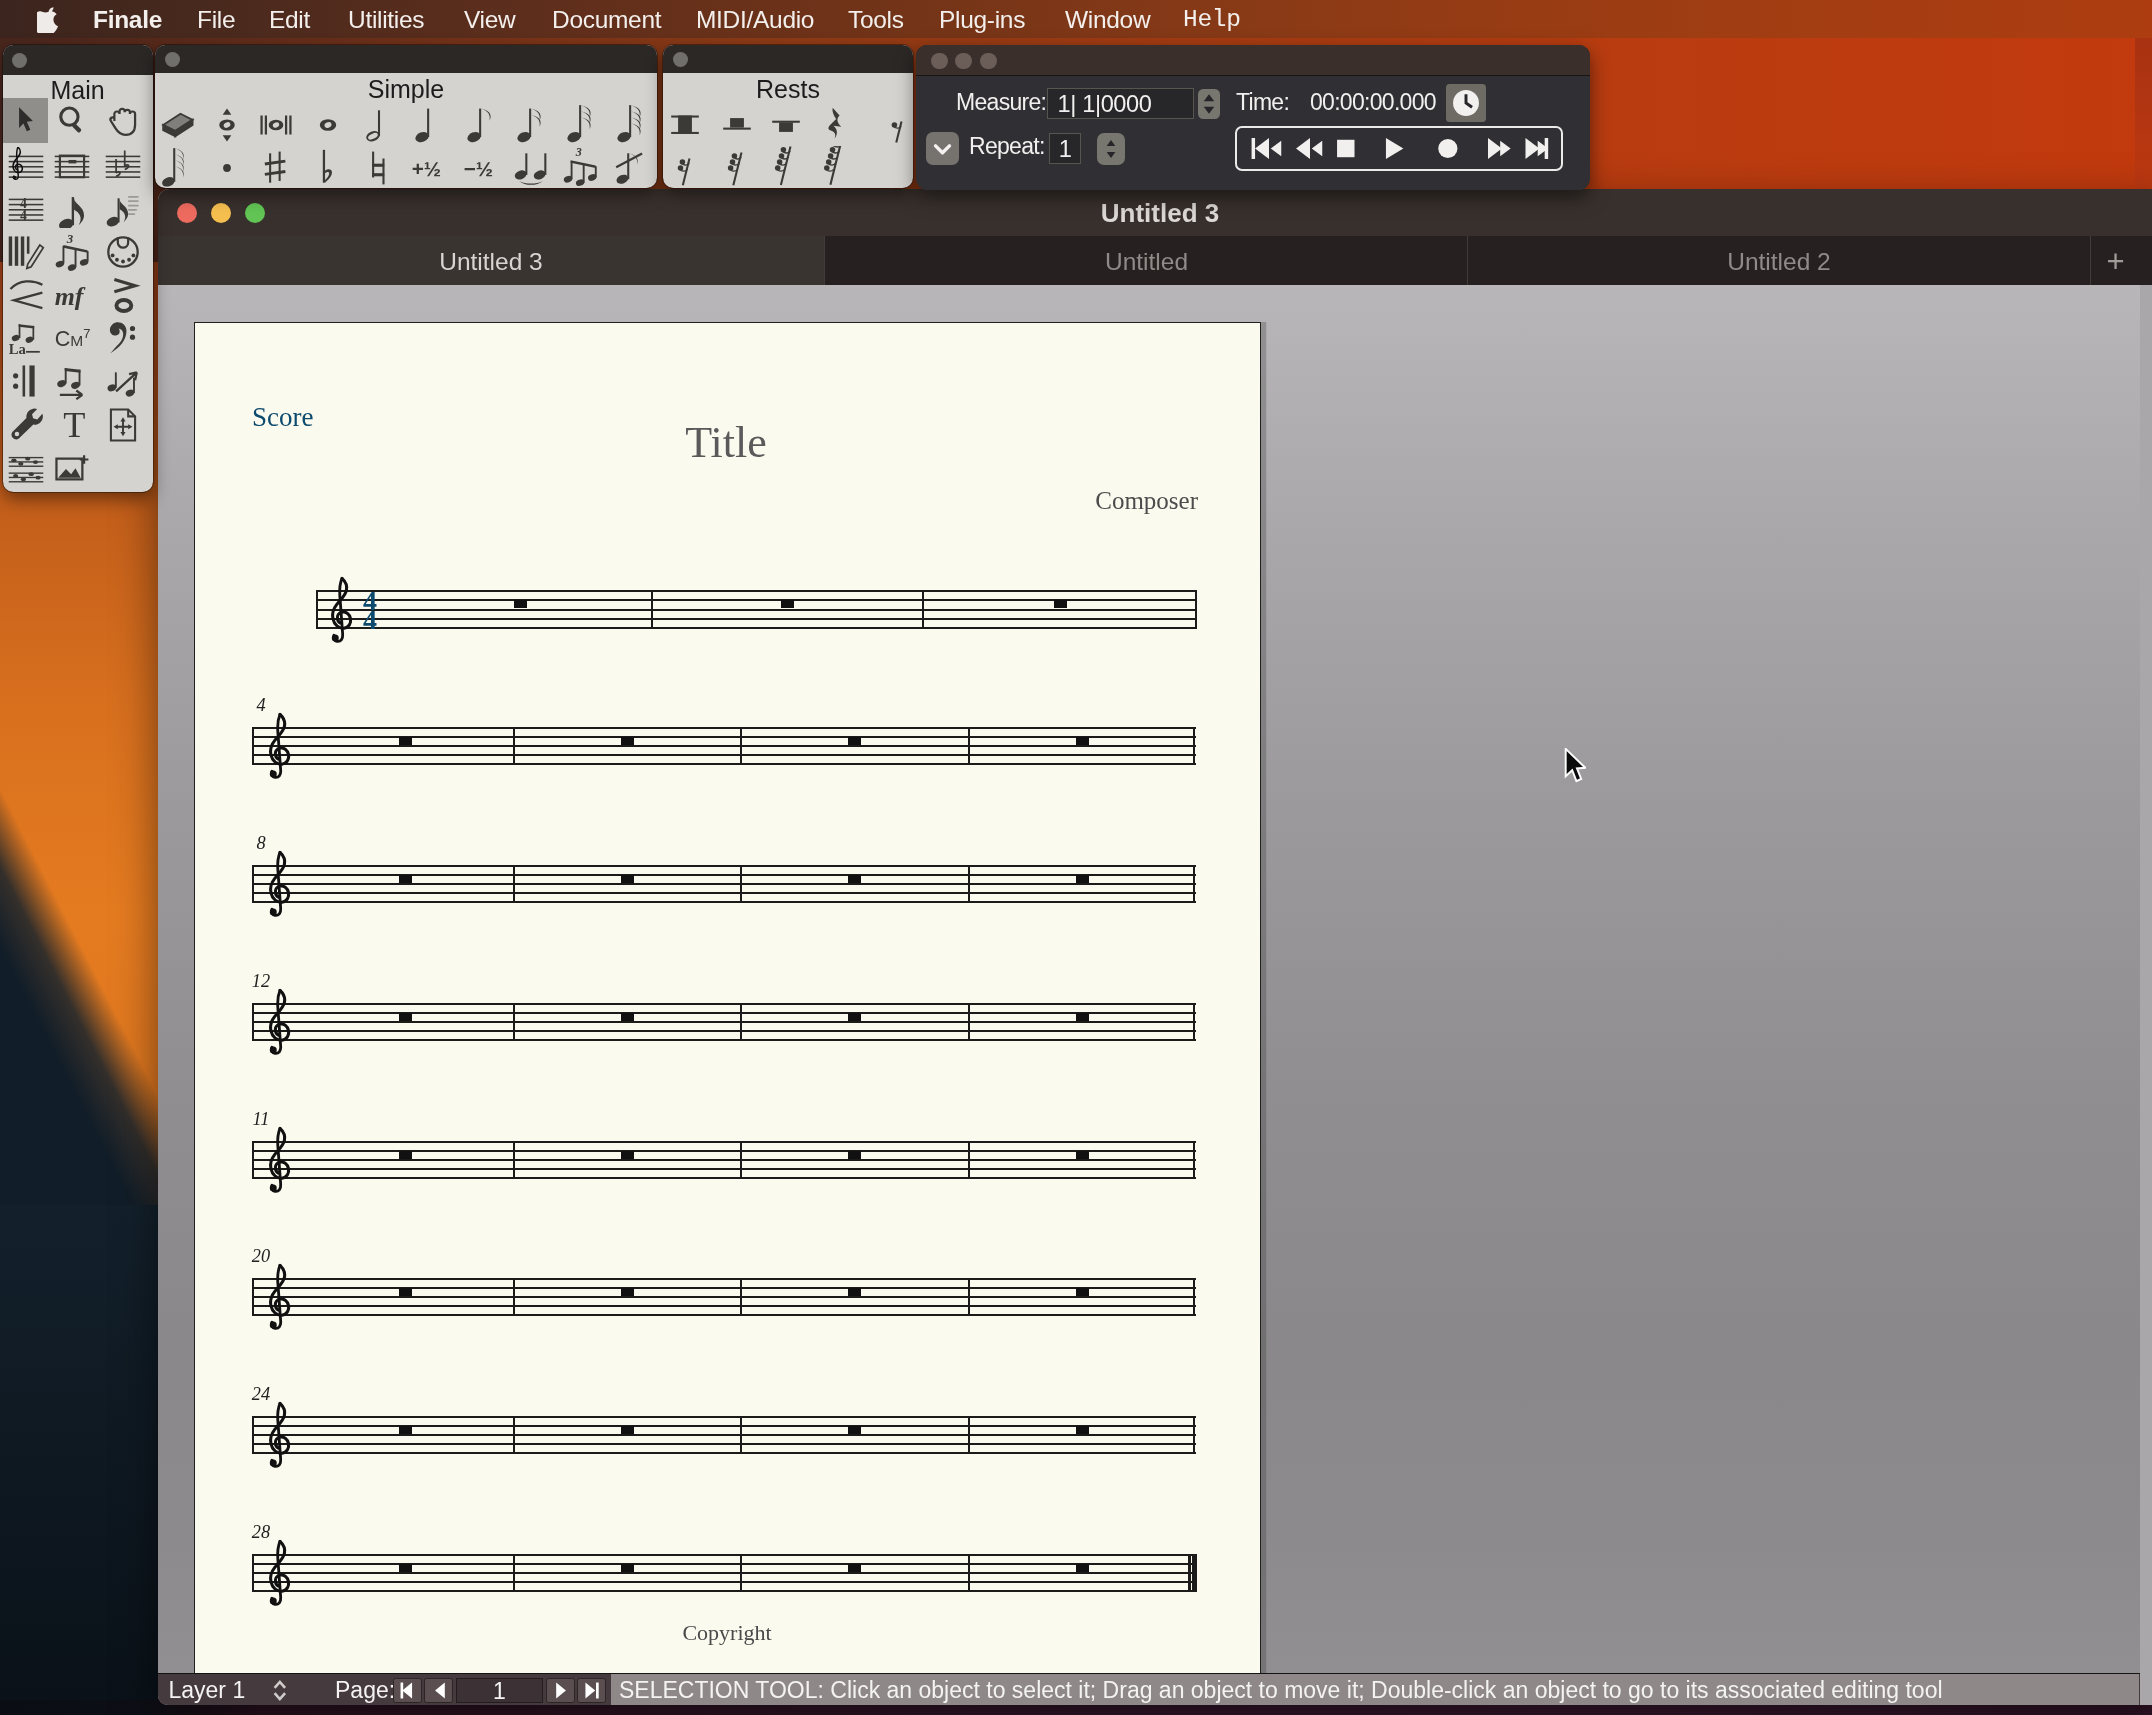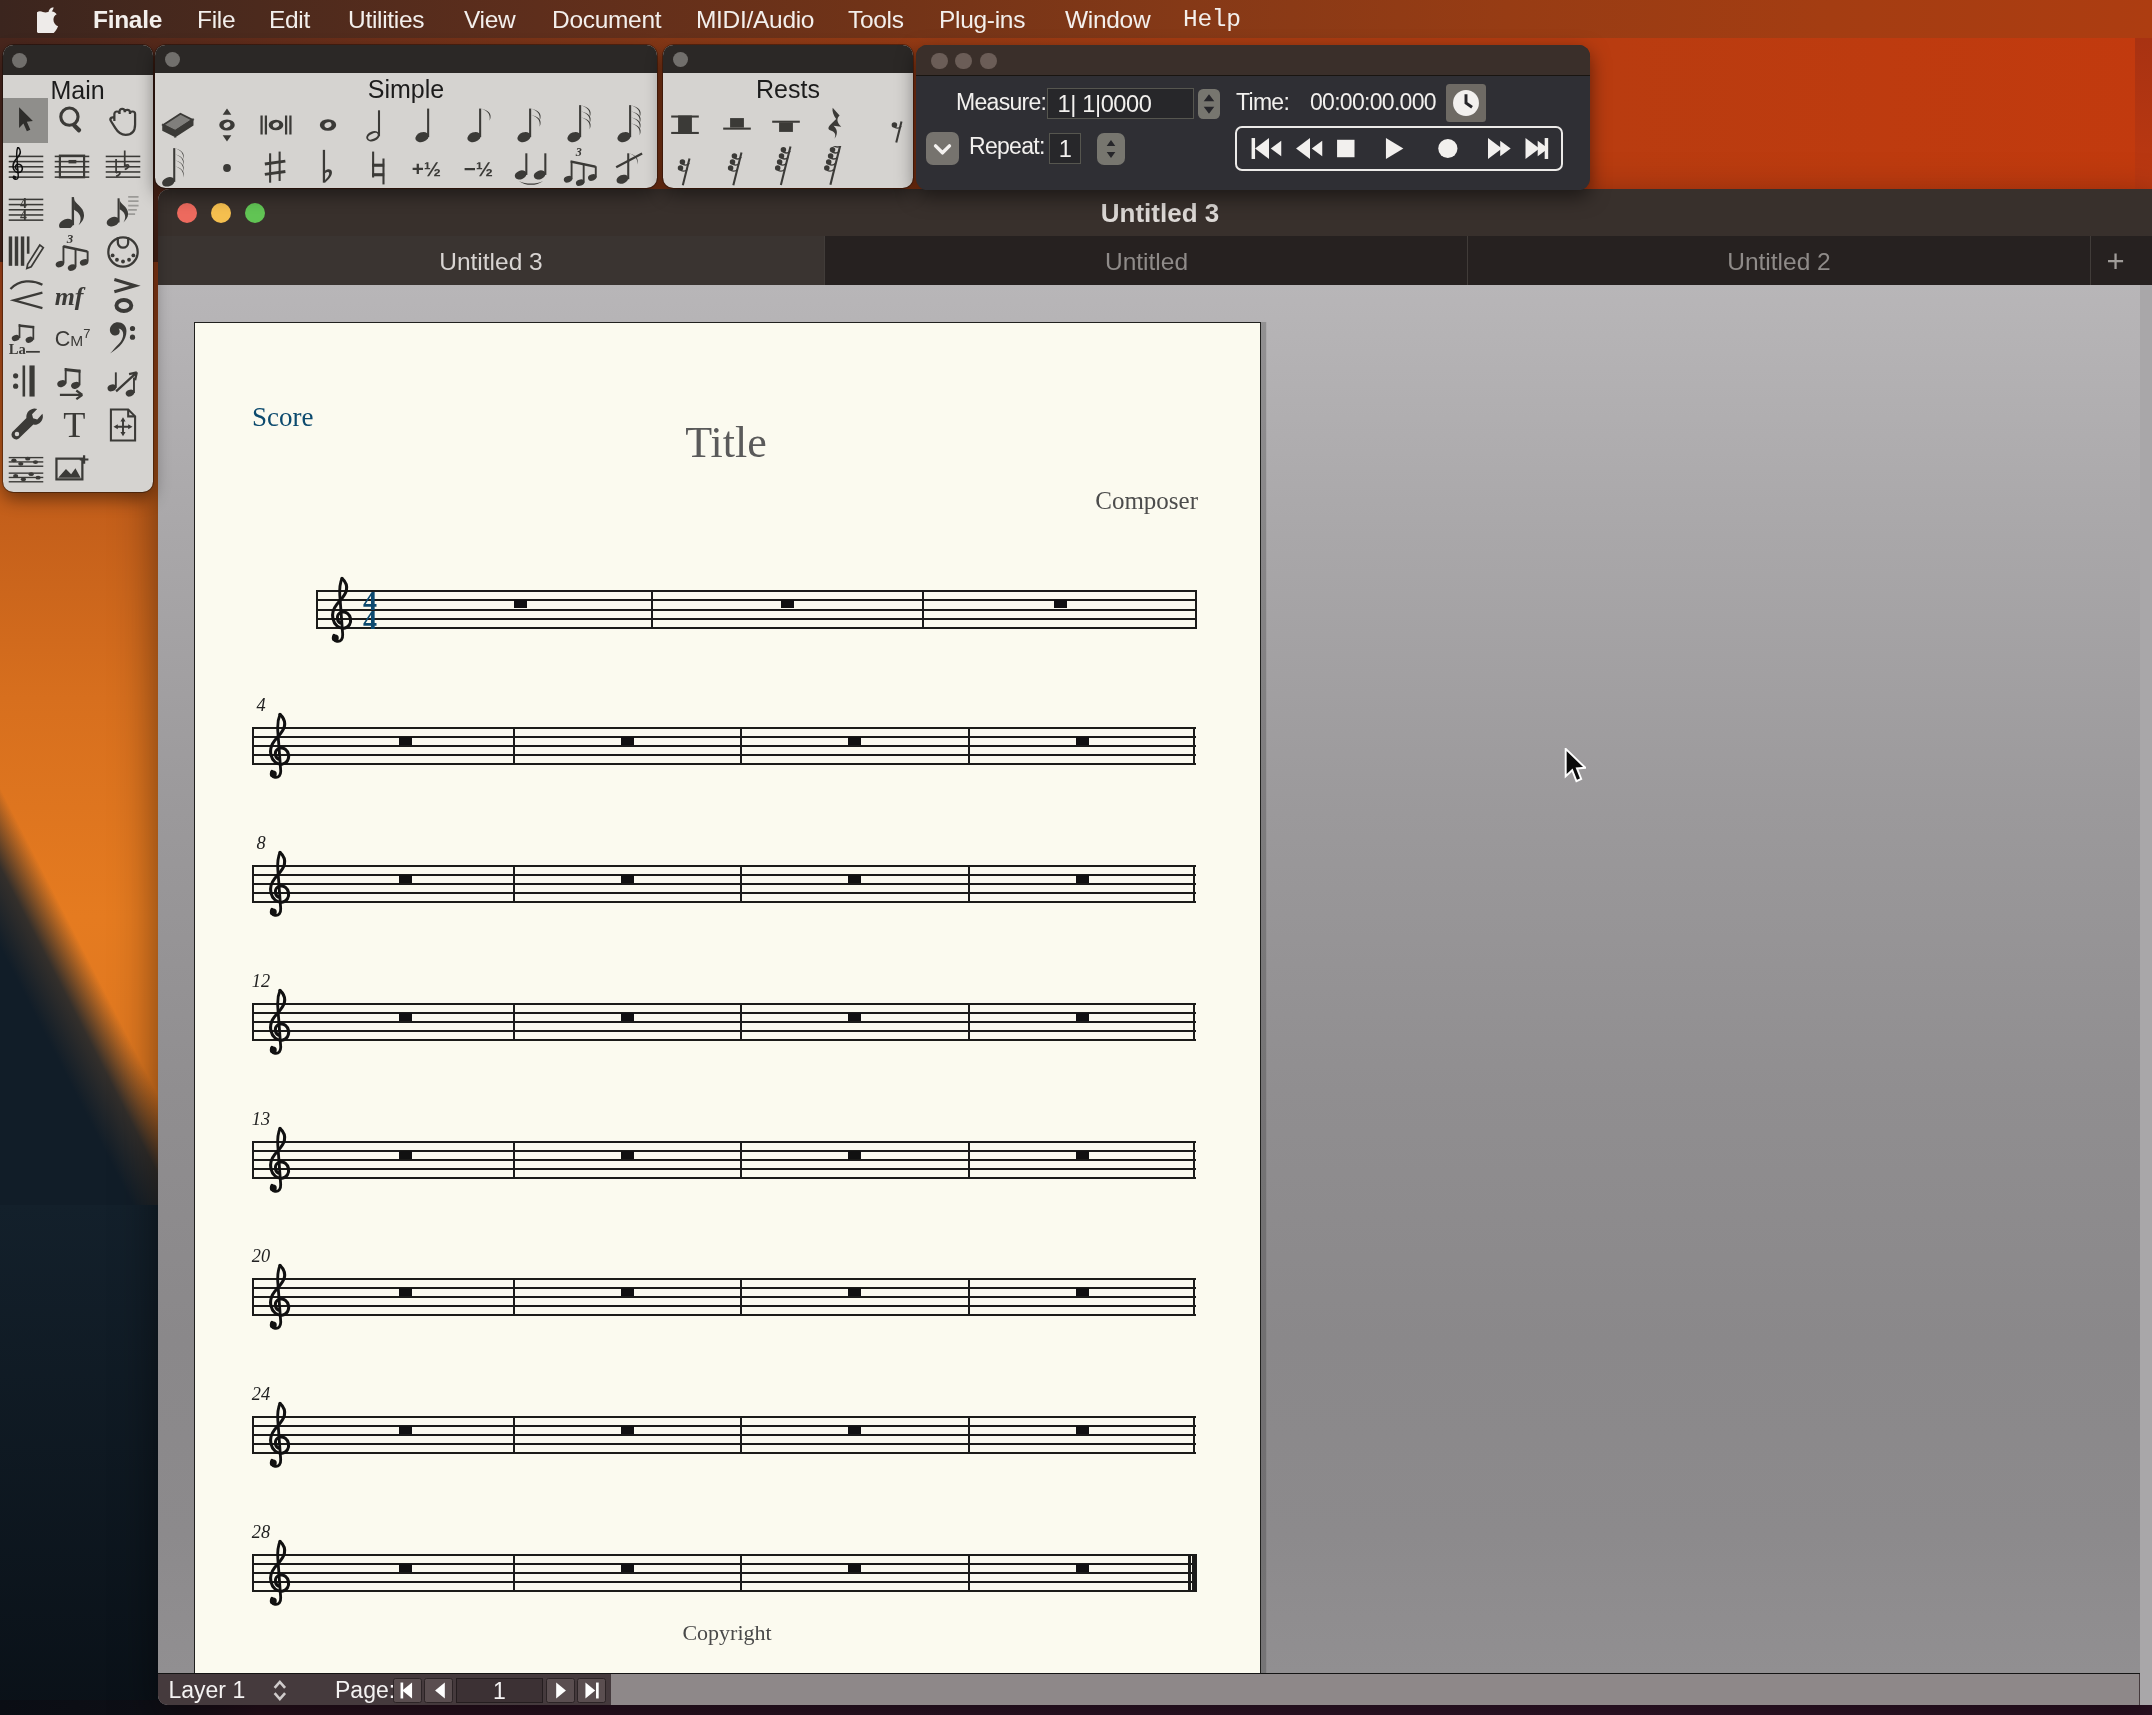--- a/index.html
+++ b/index.html
@@ -206,21 +206,21 @@
           <div class="bline" style="left:773px;top:818px;height:38px"></div>
           <div class="bline" style="left:998px;top:818px;height:38px"></div>
           <div class="bline" style="left:57px;top:818px;height:38px"></div>
           <svg class="abs" style="left:69px;top:802px" width="30" height="70" viewBox="0 0 40 104">
             <use href="#gclef"></use>
           </svg>
           <div class="wrest" style="left:204px;top:828px"></div>
           <div class="wrest" style="left:426px;top:828px"></div>
           <div class="wrest" style="left:653px;top:828px"></div>
           <div class="wrest" style="left:881px;top:828px"></div>
-          <div class="mnum" style="left:66px;top:786px">13</div>
+          <div class="mnum" style="left:66px;top:786px">11</div>
 <div class="sline" style="left:57px;top:955px;width:944px"></div>
           <div class="sline" style="left:57px;top:964px;width:944px"></div>
           <div class="sline" style="left:57px;top:973px;width:944px"></div>
           <div class="sline" style="left:57px;top:982px;width:944px"></div>
           <div class="sline" style="left:57px;top:991px;width:944px"></div>
           <div class="bline" style="left:318px;top:955px;height:38px"></div>
           <div class="bline" style="left:545px;top:955px;height:38px"></div>
           <div class="bline" style="left:773px;top:955px;height:38px"></div>
           <div class="bline" style="left:998px;top:955px;height:38px"></div>
           <div class="bline" style="left:57px;top:955px;height:38px"></div>
@@ -287,20 +287,21 @@
             <path d="M19 4v18L8 13z" fill="#fff"></path>
           </svg></div>
 <div style="position:absolute;left:298px;top:3.5px;width:87px;height:25px;background:#3c3134;border:0.9px solid #241d1f;color:#f4f2f2;font-size:23px;line-height:25px;text-align:center">1</div>
 <div class="sbbtn" style="left:388px;width:29px"><svg width="23" height="23" viewBox="0 0 26 26" style="margin:0.9px 0 0 2.6px">
             <path d="M7 4v18l11-9z" fill="#fff"></path>
           </svg></div>
 <div class="sbbtn" style="left:419px;width:29px"><svg width="23" height="23" viewBox="0 0 26 26" style="margin:0.9px 0 0 2.6px">
             <path d="M5 4v18l11-9z" fill="#fff"></path>
             <rect x="17" y="4" width="3" height="18" fill="#fff"></rect>
           </svg></div>
+<div class="sbtxt" style="left:461px">SELECTION TOOL: Click an object to select it; Drag an object to move it; Double-click an object to go to its associated editing tool</div>
 </div>
     </div>
 <div class="pal" style="left:2.6px;top:45px;width:150px;height:447px">
 <div class="palbar" style="height:30px"></div>
       <div class="palcirc" style="left:9.6px;top:7.9px;width:15px;height:15px"></div>
 <div class="pallab" style="top:31px">Main</div>
 <div style="position:absolute;left:0;top:53px;width:45px;height:45px;background:#8f8e8b"></div>
 <div class="icon" style="left:23px;top:76px;width:38px;height:38px"><svg width="100%" height="100%" viewBox="0 0 44 44">
           <path d="M14 6l16 16-7 1 4 9-4 2-4-9-5 5z" fill="#2e2d2b"></path>
         </svg></div>

